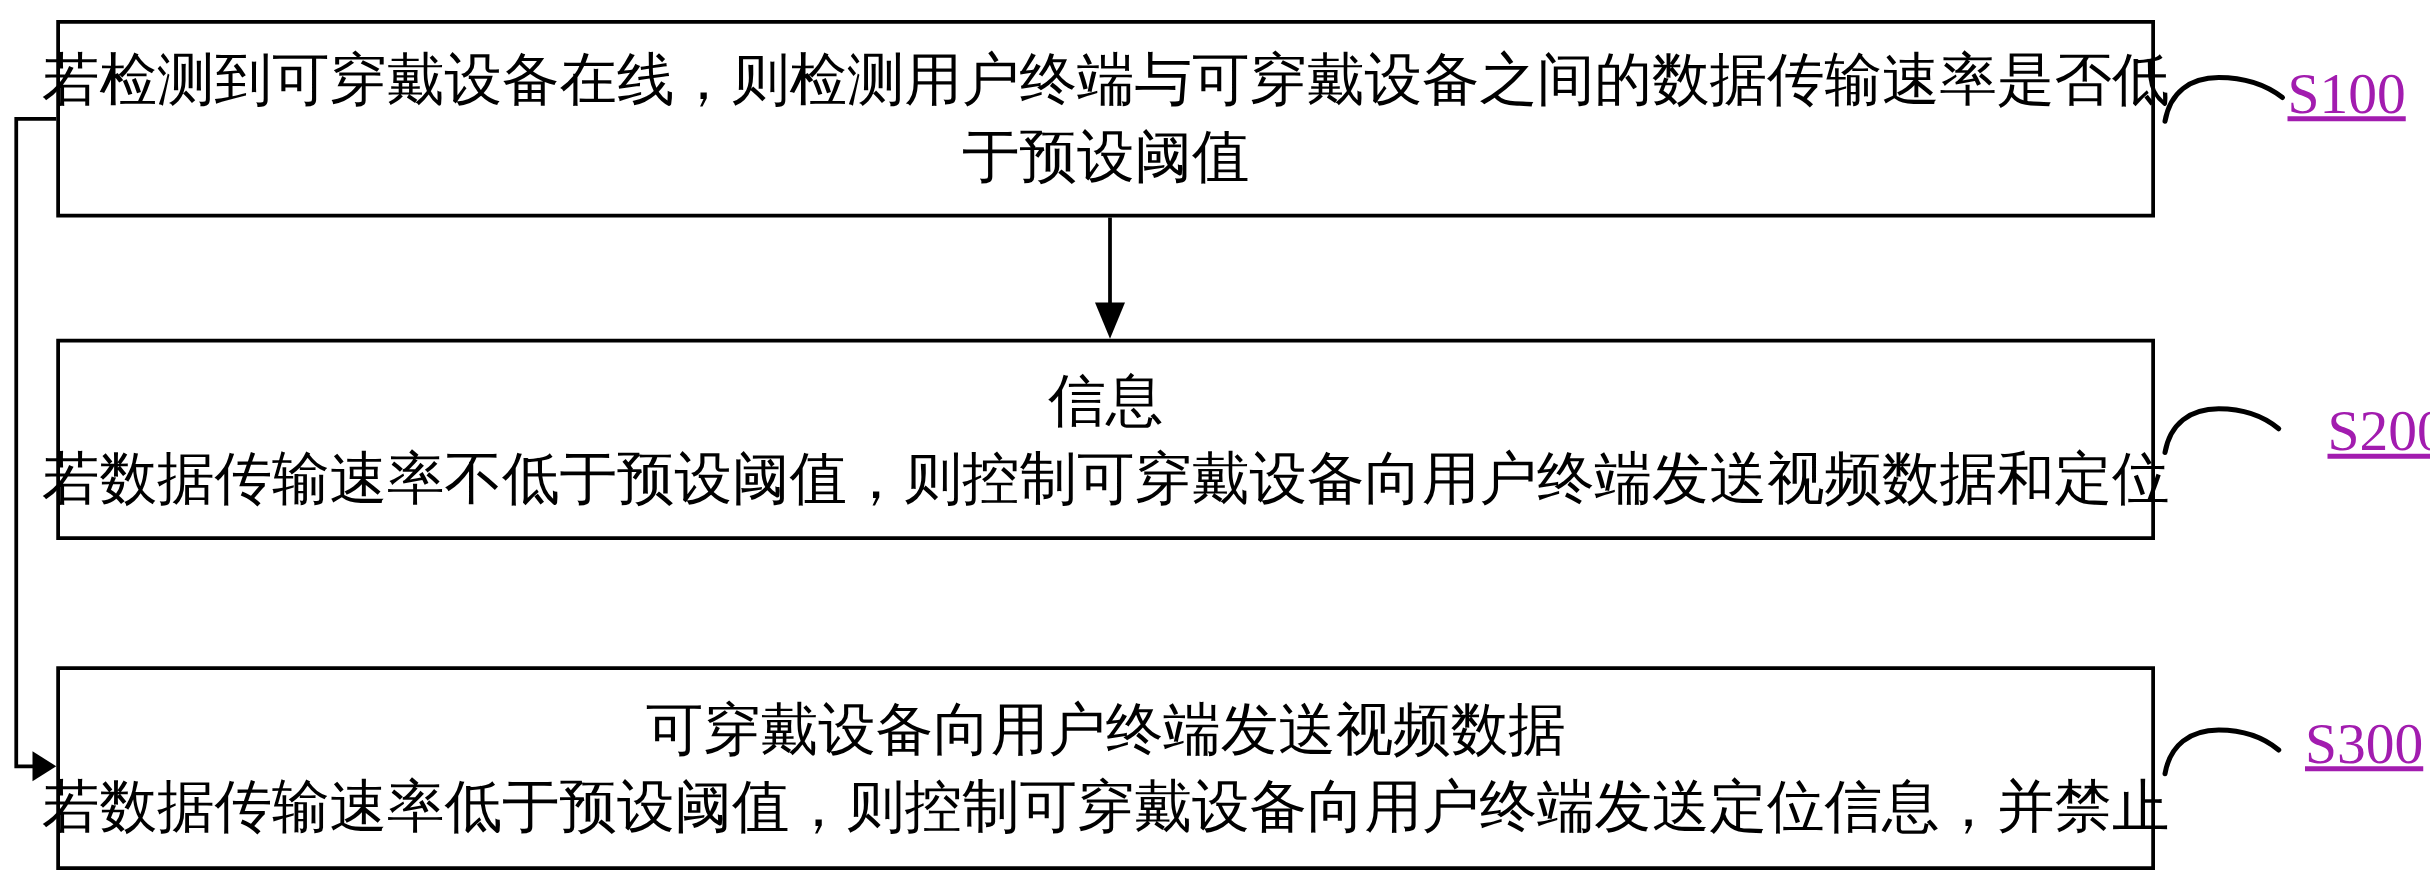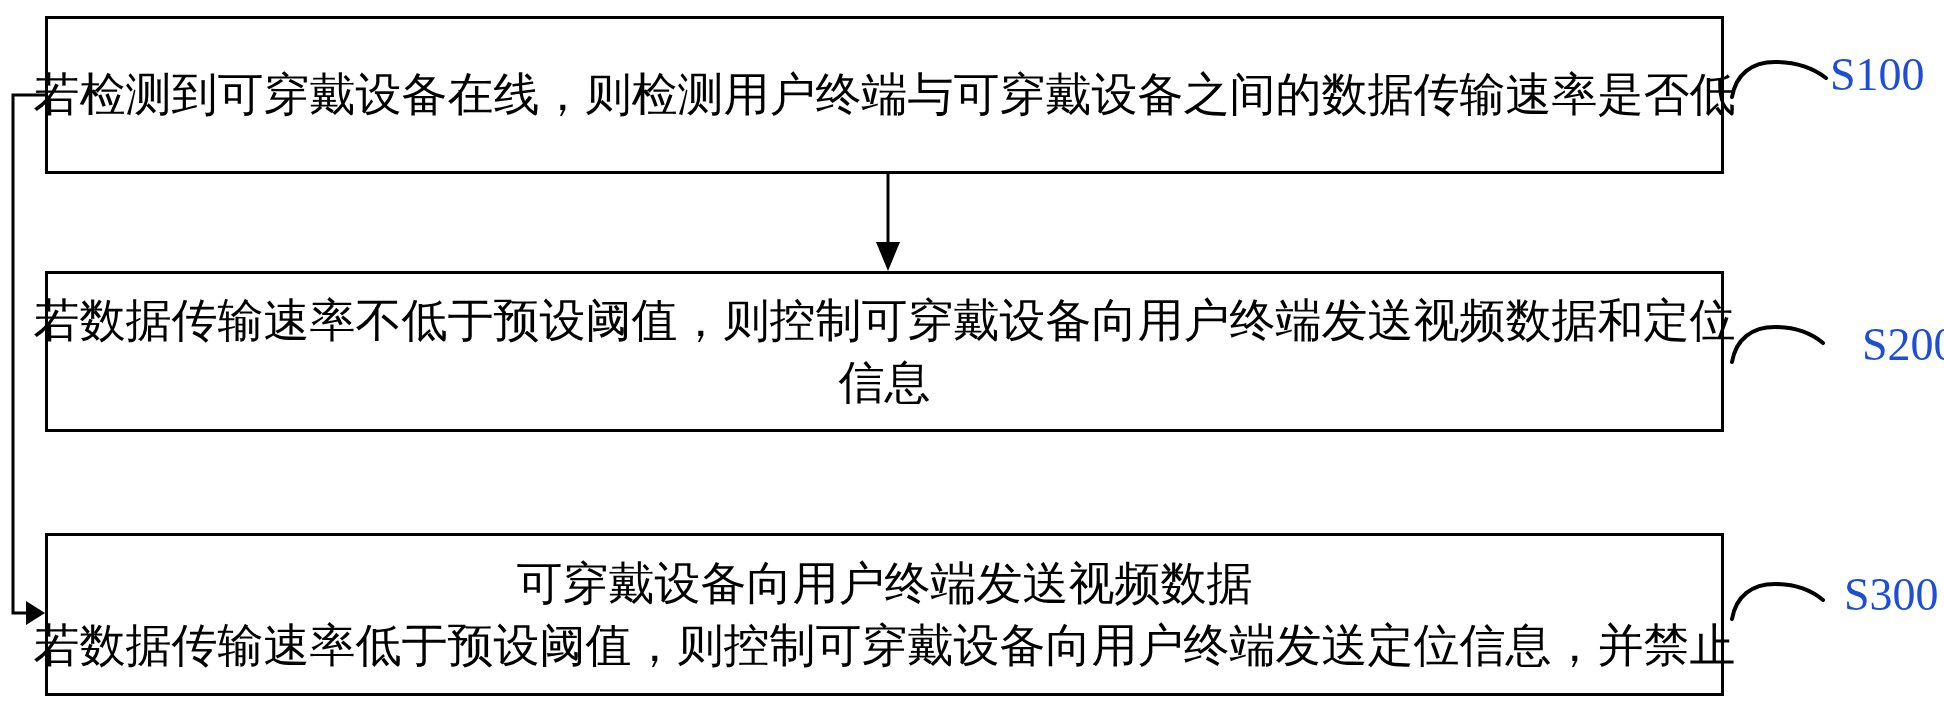--- a/index.html
+++ b/index.html
@@ -45,39 +45,41 @@
     top: 0;
     width: 1944px;
     height: 711px;
     pointer-events: none;
   }
   .step-label {
     position: absolute;
     font-size: 46px;
     line-height: 46px;
     font-family: "Liberation Serif", "DejaVu Serif", serif;
-    color: #1d4ed8;
+    color: #a21caf;
     white-space: nowrap;
+    text-decoration: underline;
   }
   #label-s100 { left: 1830px; top: 52px; }
   #label-s200 { left: 1830px; top: 322px; margin-left: 32px; }
   #label-s300 { left: 1844px; top: 572px; }
 </style>
 </head>
 <body>
 
 <div class="figure">
 
   <div class="step-box" id="box-s100">
     <div class="line">若检测到可穿戴设备在线，则检测用户终端与可穿戴设备之间的数据传输速率是否低</div>
+    <div class="line">于预设阈值</div>
   </div>
 
   <div class="step-box" id="box-s200">
+    <div class="line">信息</div>
     <div class="line">若数据传输速率不低于预设阈值，则控制可穿戴设备向用户终端发送视频数据和定位</div>
-    <div class="line">信息</div>
   </div>
 
   <div class="step-box" id="box-s300">
     <div class="line">可穿戴设备向用户终端发送视频数据</div>
     <div class="line">若数据传输速率低于预设阈值，则控制可穿戴设备向用户终端发送定位信息，并禁止</div>
   </div>
 
   <div class="step-label" id="label-s100">S100</div>
   <div class="step-label" id="label-s200">S200</div>
   <div class="step-label" id="label-s300">S300</div>

